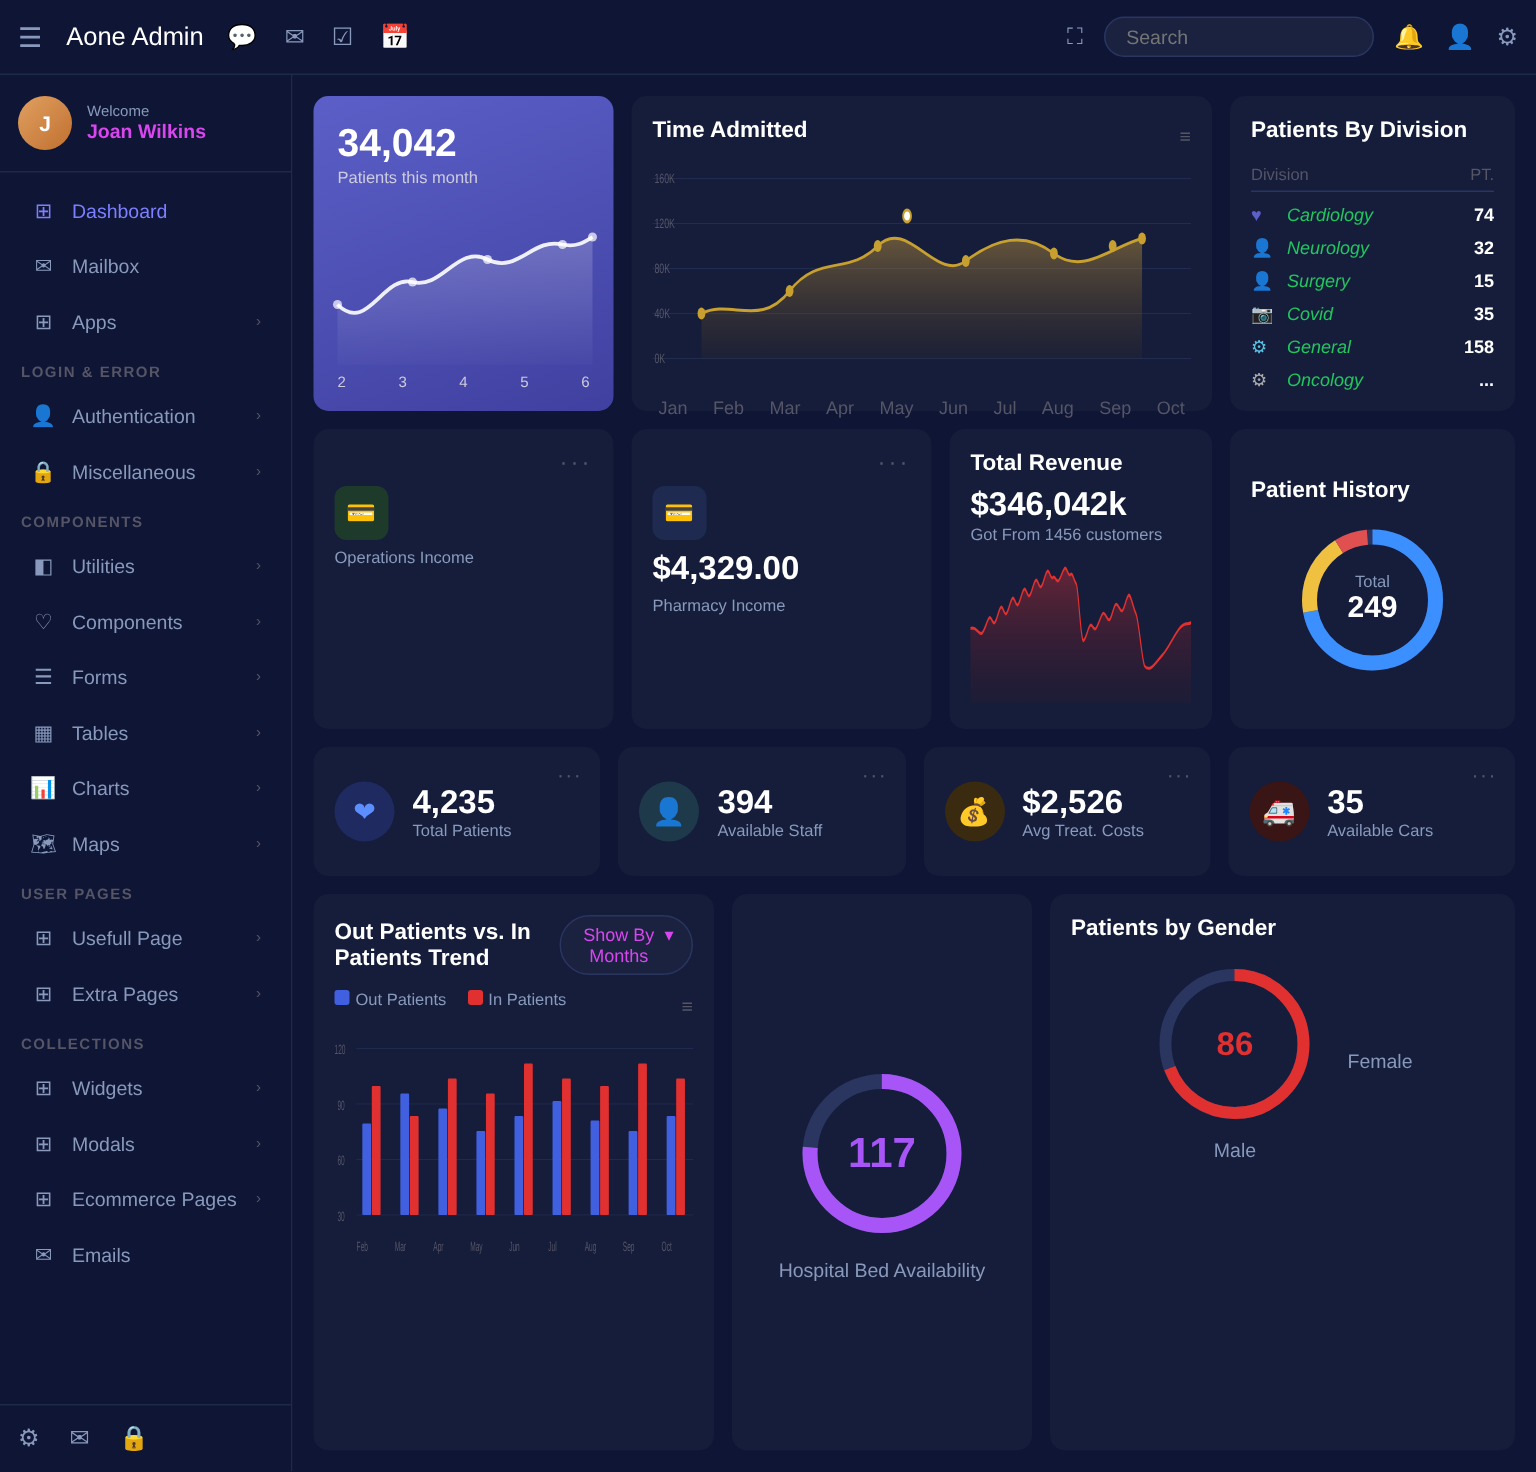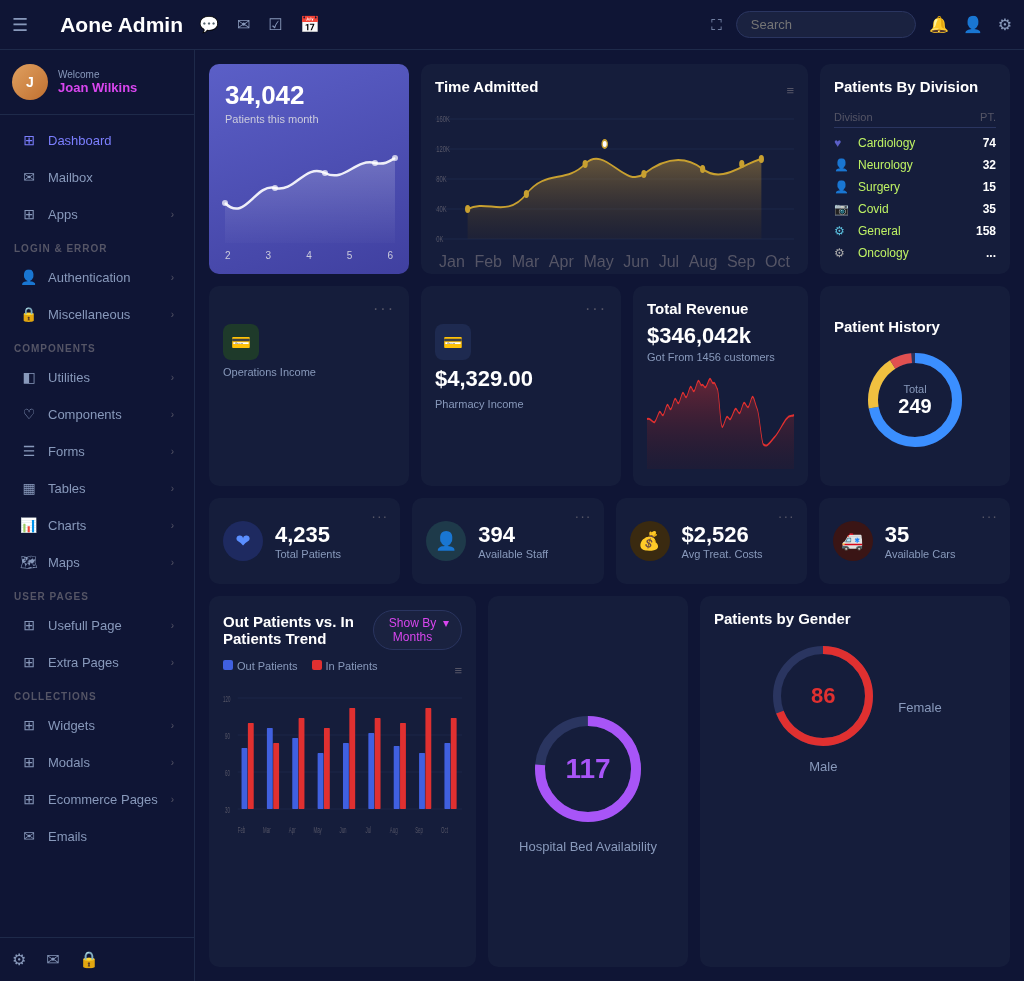--- a/index.html
+++ b/index.html
@@ -1,20 +1,20 @@
 <!DOCTYPE html>
 <html><head>
   <meta charset="utf-8">
   <style>
     * { box-sizing: border-box; margin: 0; padding: 0; }
     body { background: #0f1535; color: #fff; font-family: 'Segoe UI', Arial, sans-serif; font-size: 13px; height: 981px; width: 1024px; overflow: hidden; }
 
     
     .topnav { background: #0f1535; border-bottom: 1px solid #1e2a4a; display: flex; align-items: center; height: 50px; padding: 0 12px; gap: 16px; }
-    .topnav-brand { font-size: 21px; font-weight: 700; color: #fff; white-space: nowrap; margin-left: 16px; }
+    .topnav-brand { font-size: 17px; font-weight: 400; color: #fff; white-space: nowrap; margin-left: 0; }
     .topnav-icons { display: flex; gap: 18px; align-items: center; color: #8899bb; font-size: 16px; }
     .topnav-right { margin-left: auto; display: flex; align-items: center; gap: 14px; }
     .search-box { background: #1a2240; border: 1px solid #2a3560; border-radius: 20px; padding: 5px 14px; color: #ccc; width: 180px; font-size: 13px; }
     .topnav-right-icons { display: flex; gap: 14px; color: #8899bb; font-size: 16px; align-items: center; }
 
     
     .main-layout { display: flex; height: calc(981px - 50px); }
 
     
     .sidebar { width: 195px; background: #0f1535; border-right: 1px solid #1e2a4a; display: flex; flex-direction: column; overflow-y: auto; flex-shrink: 0; }
@@ -41,28 +41,28 @@
     
     .row1 { display: flex; gap: 12px; height: 210px; }
     .card-patients { flex: 0 0 200px; background: linear-gradient(160deg, #5b5fc7 0%, #4040a0 100%); border-radius: 10px; padding: 16px; display: flex; flex-direction: column; position: relative; overflow: hidden; }
     .card-patients .big-number { font-size: 26px; font-weight: 700; color: #fff; }
     .card-patients .sub-label { font-size: 11px; color: #ccd; margin-top: 2px; }
     .wave-area { flex: 1; position: relative; margin-top: 8px; }
     .month-labels { display: flex; justify-content: space-between; font-size: 10px; color: #ccd; margin-top: 4px; }
     .card-time { flex: 1; background: #151d3b; border-radius: 10px; padding: 14px; }
     .card-time .card-title { font-size: 15px; font-weight: 600; color: #fff; margin-bottom: 8px; }
     .chart-area { position: relative; height: 140px; }
-    .x-axis-labels { display: flex; justify-content: space-between; font-size: 16px; color: #556; margin-top: 4px; padding: 0 4px; }
+    .x-axis-labels { display: flex; justify-content: space-between; font-size: 12px; color: #556; margin-top: 16px; padding: 0 4px; }
     .card-division { width: 190px; background: #151d3b; border-radius: 10px; padding: 14px; overflow: hidden; }
     .card-division .card-title { font-size: 15px; font-weight: 600; color: #fff; margin-bottom: 10px; }
     .div-table { width: 100%; }
     .div-table .div-header { display: flex; justify-content: space-between; color: #556; font-size: 11px; padding: 4px 0; border-bottom: 1px solid #2a3560; margin-bottom: 4px; margin-top: 12px; }
     .div-row { display: flex; align-items: center; padding: 4px 0; gap: 8px; font-size: 12px; }
     .div-row .div-icon { font-size: 12px; color: #5b5fc7; width: 16px; }
-    .div-row .div-name { flex: 1; color: #bef264; }
+    .div-row .div-name { flex: 1; color: #22c55e; font-style: italic; }
     .div-row .div-count { color: #fff; font-weight: 600; }
 
     
     .row2 { display: flex; gap: 12px; height: 200px; }
     .card-income { flex: 0 0 200px; background: #151d3b; border-radius: 10px; padding: 14px; display: flex; flex-direction: column; gap: 6px; }
     .card-income .dots { color: #556; text-align: right; font-size: 16px; letter-spacing: 2px; cursor: pointer; }
     .income-icon { width: 36px; height: 36px; background: #1e3a2a; border-radius: 8px; display: flex; align-items: center; justify-content: center; color: #3da; font-size: 16px; }
     .income-amount { font-size: 22px; font-weight: 700; color: #fff; }
     .income-label { font-size: 11px; color: #8899bb; }
     .card-revenue { flex: 1; background: #151d3b; border-radius: 10px; padding: 14px; }

